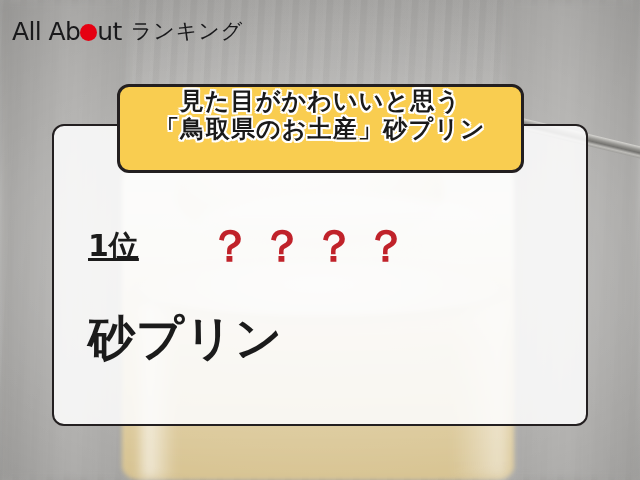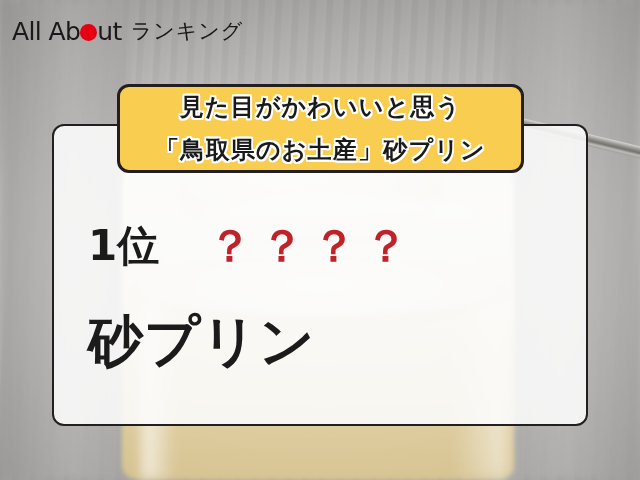--- a/index.html
+++ b/index.html
@@ -211,22 +211,21 @@
     top: 84px;
     width: 407px;
     height: 89px;
     background: #f9cd50;
     border: 3px solid #231f20;
     border-radius: 12px;
     box-sizing: border-box;
     display: flex;
     flex-direction: column;
     align-items: center;
-    justify-content: center;
-    gap: 14px;
+    gap: 0;
   }
   .banner-line {
     font-family: "DejaVu Sans", "Liberation Sans", sans-serif;
     font-size: 24px;
     font-weight: 700;
     color: #1a1a1a;
     letter-spacing: 1.2px;
     line-height: 1.18;
     white-space: nowrap;
     text-shadow:
@@ -245,30 +244,31 @@
     position: absolute;
     display: flex;
     align-items: center;
     white-space: nowrap;
   }
   .rank-row-1 { left: 88px; top: 224px; }
   .rank-row-2 { left: 88px; top: 314px; }
 
   .rank-label {
     font-family: "DejaVu Sans", "Liberation Sans", sans-serif;
-    font-size: 42px;
+    font-size: 30px;
     font-weight: 700;
     color: #1b1b1b;
     letter-spacing: 0px;
     line-height: 1;
     width: 120px;
+    text-decoration: underline;
   }
   .rank-value {
     font-family: "DejaVu Sans", "Liberation Sans", sans-serif;
-    font-size: 55px;
+    font-size: 47px;
     font-weight: 700;
     color: #1b1b1b;
     letter-spacing: 1px;
     line-height: 1;
   }
   .rank-value.hidden-answer {
     color: #c0222a;
     letter-spacing: 8px;
     font-size: 44px;
   }

